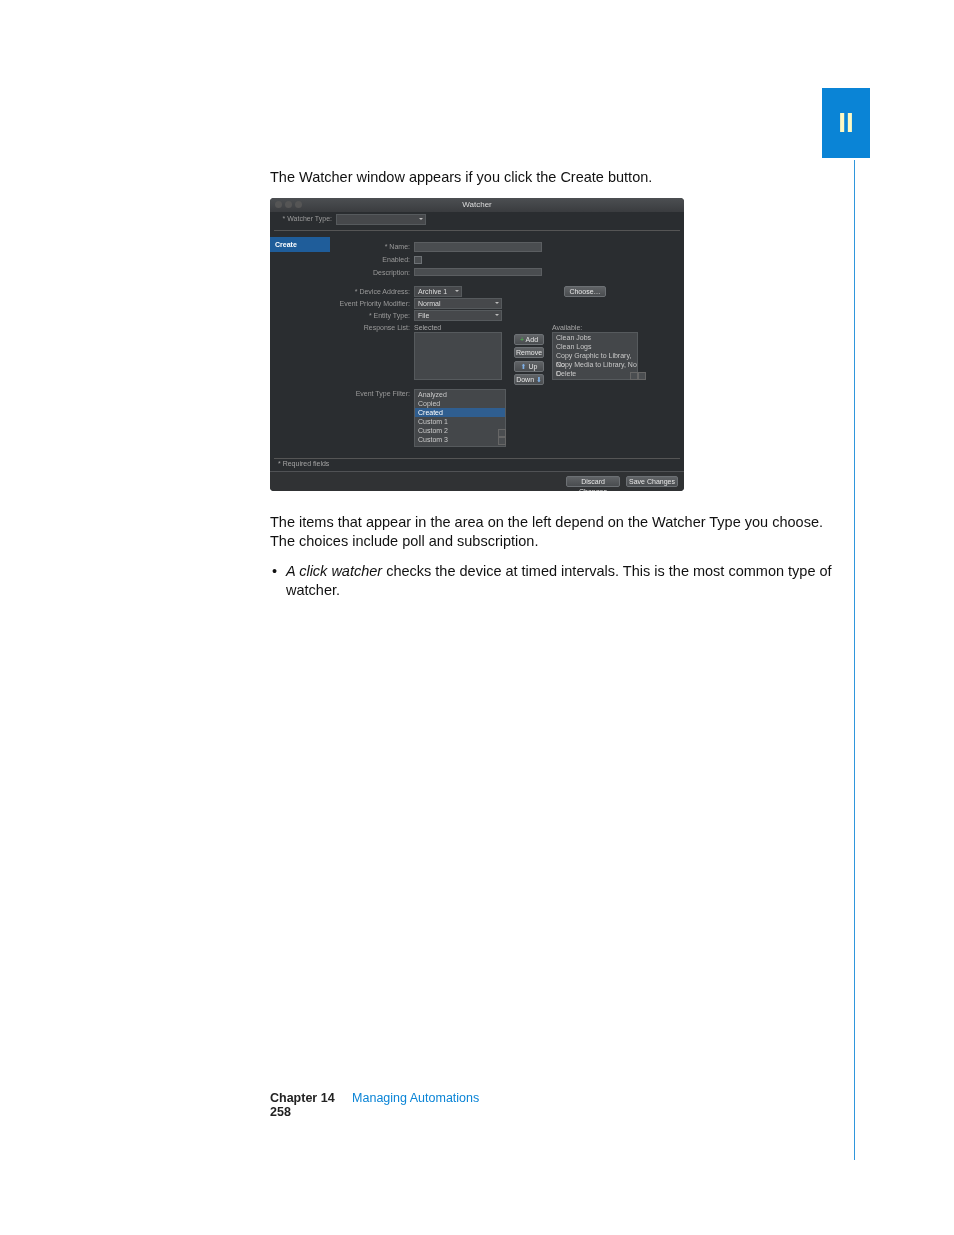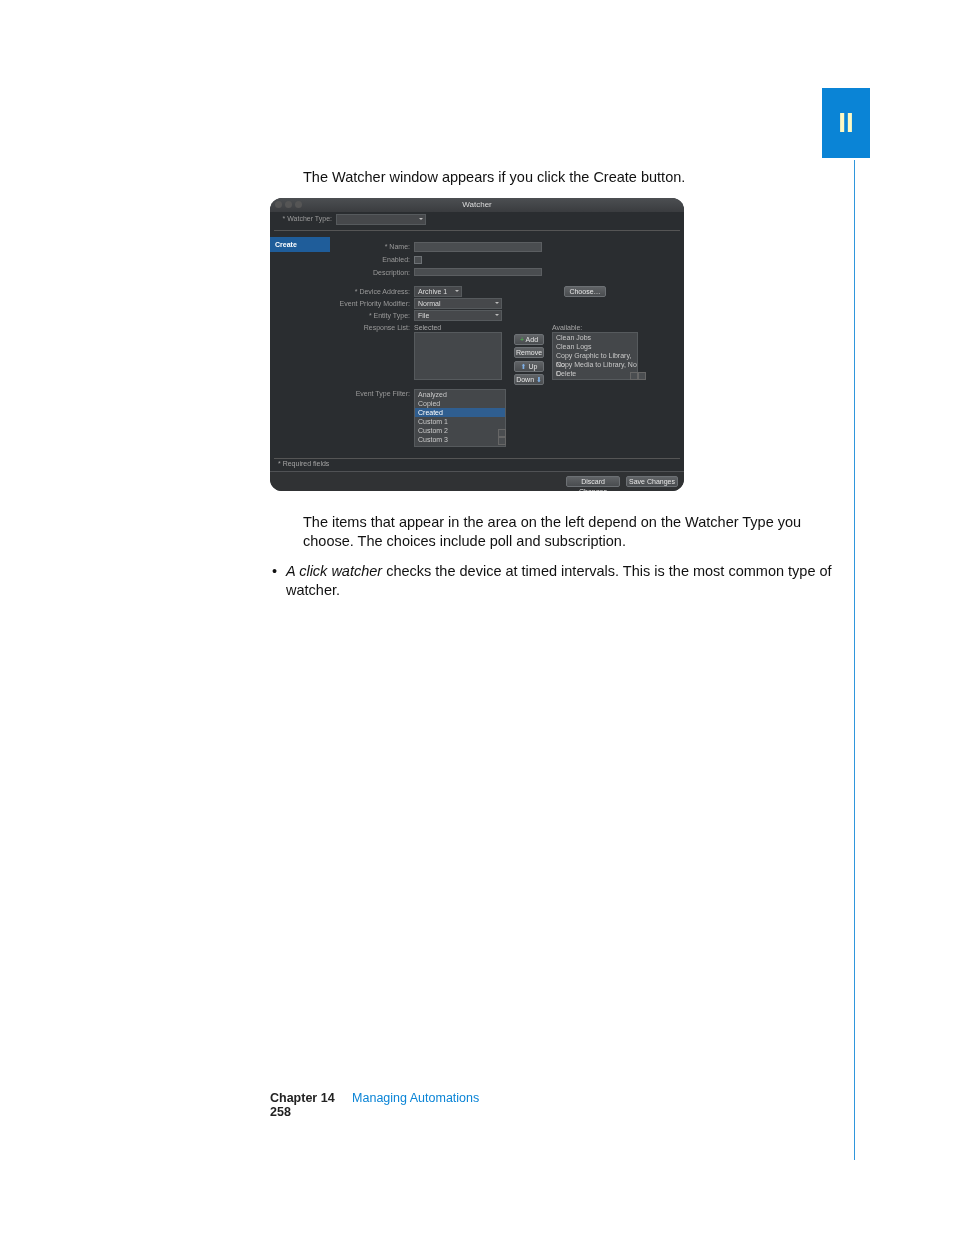--- a/index.html
+++ b/index.html
@@ -1,19 +1,19 @@
 <!DOCTYPE html>
 <html><head>
 <meta charset="utf-8">
 <style>
   * { box-sizing: border-box; margin: 0; padding: 0; }
   html, body { width: 954px; height: 1235px; background: #fff; font-family: "Helvetica Neue", Arial, sans-serif; color: #111; }
   .page { position: relative; width: 954px; height: 1235px; }
   .content { position: absolute; left: 270px; top: 168px; width: 570px; font-size: 14.5px; line-height: 1.35; }
-  .para { margin-bottom: 10px; margin-left: 33px; }
+  .para { margin-bottom: 10px; }
   ul { list-style: none; padding-left: 0; margin: 8px 0 14px 0; }
   ul li { position: relative; padding-left: 16px; margin-bottom: 6px; }
   ul li:before { content: "•"; position: absolute; left: 2px; top: 0; }
   .italic { font-style: italic; }
   .note-label { font-style: italic; font-weight: 700; }
   .side-tab { position: absolute; right: 84px; top: 88px; width: 48px; height: 70px; background: #0a84d6; color: #fef9c3; text-align: center; font-weight: 700; font-size: 28px; display: flex; align-items: center; justify-content: center; }
   .side-rule { position: absolute; right: 99px; top: 160px; width: 1px; height: 1000px; background: #0a84d6; opacity: .85; }
 
   
   .footer { position: absolute; left: 270px; width: 580px; top: 1091px; font-size: 12.5px; color: #222; display: flex; justify-content: space-between; flex-direction: column; }
@@ -23,21 +23,21 @@
 
   
   .shot {
     position: relative;
     width: 414px; height: 293px;
     background: #2a2d30;
     margin: 6px 0 22px 0;
     font-size: 7px;
     color: #c9c9c9;
     font-family: "Lucida Grande", Arial, sans-serif;
-    border-radius: 12px;
+    border-radius: 4px;
     overflow: hidden;
   }
   .titlebar { height: 14px; background: linear-gradient(#4c4f52,#3a3c3f); position: relative; color:#ddd; font-size:8px; text-align:center; line-height:14px;}
   .tb-dot { position:absolute; top:3px; width:7px; height:7px; border-radius:50%; background:#555;}
   #d1{left:5px}#d2{left:15px}#d3{left:25px}
   .shot .body { position:absolute; inset: 14px 0 0 0; }
   .label { position:absolute; color:#9a9a9a; text-align:right; width:80px; }
   .select { position:absolute; height:11px; background:#46484b; border:1px solid #565a5d; color:#ddd; padding:0 10px 0 3px; line-height:10px;}
   .select:after{content:"";position:absolute;right:2px;top:3px;border:2px solid transparent;border-top-color:#bbb;}
   .input { position:absolute; height:10px; background:#4a4d50; border:1px solid #5b5e61; }

